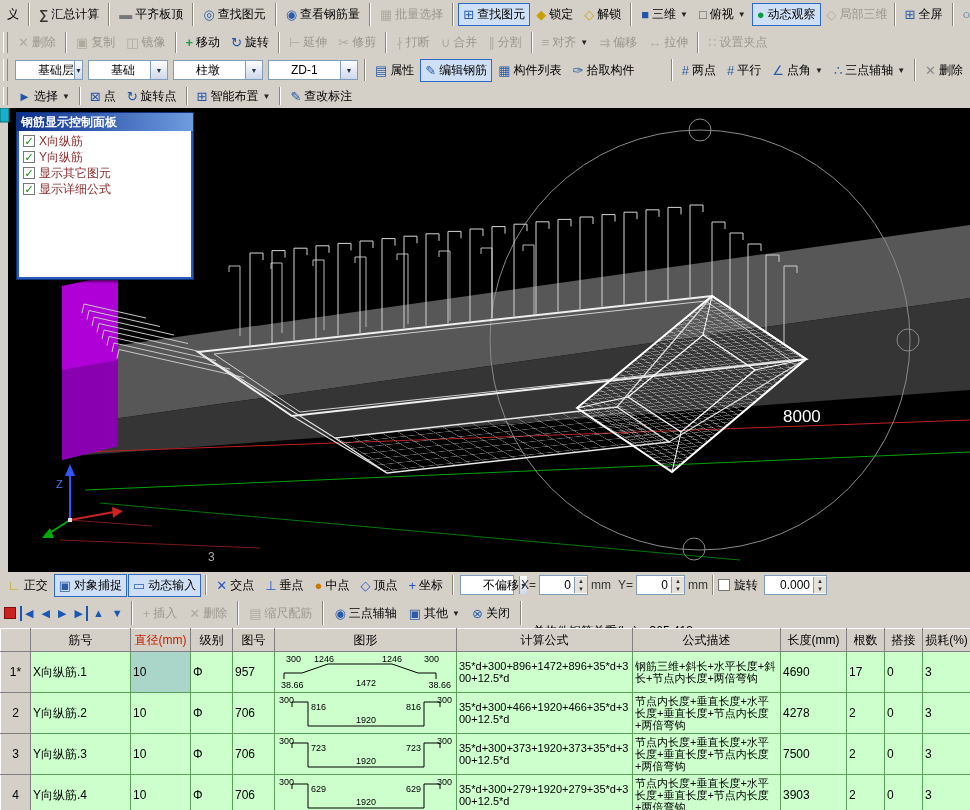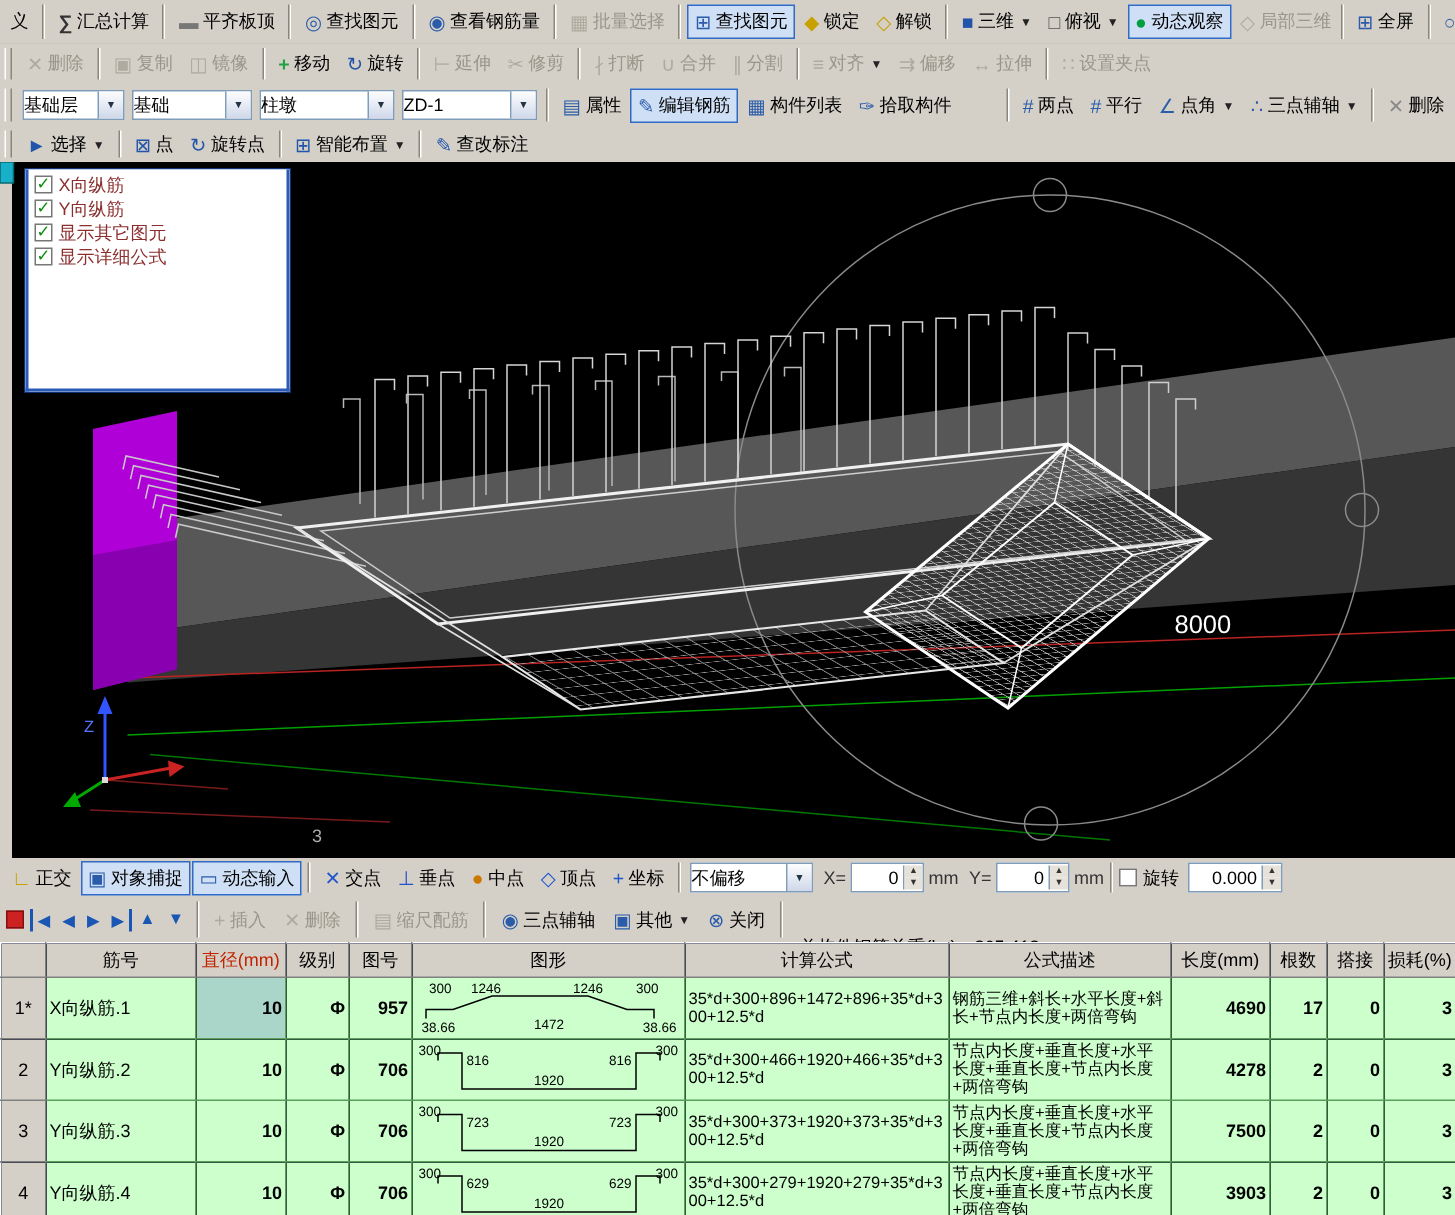--- a/index.html
+++ b/index.html
@@ -12,21 +12,21 @@
   #tb3{top:56px;height:28px;}
   #tb4{top:84px;height:24px;}
   .grip{align-self:stretch;margin:3px 4px 3px 1px;width:3px;border-left:1px solid #fff;border-right:1px solid #8a8678;}
   .sep{align-self:stretch;margin:3px 3px;width:0;border-left:1px solid #8a8678;border-right:1px solid #fff;}
   .tbtn{display:inline-flex;align-items:center;gap:3px;padding:2px 4px;border:1px solid transparent;cursor:default;}
   .tbtn .ico{font-size:13px;line-height:13px;}
   .tbtn.pressed{background:#cfdff5;border:1px solid #316ac5;}
   .tbtn.disabled{color:#9a968a;}
   .tbtn.disabled .ico{color:#aeaa9e !important;}
   .caret{font-size:8px;margin-left:1px;color:#222;}
-  .combo{display:inline-flex;align-items:center;height:20px;background:#fff;border:1px solid #7f9db9;margin:0 2px;padding-left:0;box-sizing:border-box;}
+  .combo{display:inline-flex;align-items:center;height:20px;background:#fff;border:1px solid #7f9db9;margin:0 2px;padding-left:22px;box-sizing:border-box;}
   .combo .arrow{width:16px;height:18px;margin-left:auto;background:linear-gradient(#fdfdfd,#cfd8ea);border-left:1px solid #7f9db9;display:flex;align-items:center;justify-content:center;font-size:7px;color:#234;}
   .spin{display:inline-flex;align-items:center;height:18px;background:#fff;border:1px solid #7f9db9;margin:0 2px;}
   .spin .val{min-width:28px;text-align:right;padding:0 3px;}
   .spin .ud{display:flex;flex-direction:column;border-left:1px solid #7f9db9;}
   .spin .ud span{font-size:6px;line-height:8px;width:12px;text-align:center;background:#e6e2da;color:#333;}
   .cb{width:12px;height:12px;background:#fff;border:1px solid #777;display:inline-flex;align-items:center;justify-content:center;font-size:11px;line-height:10px;color:#0a8a0a;box-sizing:border-box;}
   .right{margin-left:auto;}
 
   #viewport{position:absolute;top:108px;left:0;right:0;height:464px;background:#000;overflow:hidden;}
   .scene{position:absolute;left:0;top:0;}
@@ -45,21 +45,21 @@
   .redbox{width:10px;height:10px;background:#cc2222;border:1px solid #801010;margin-right:2px;}
   .total{font-weight:normal;margin-left:6px;margin-top:37px;}
 
   #tablewrap{position:absolute;top:628px;left:0;right:0;bottom:0;overflow:hidden;background:#0f172a;}
   table{border-collapse:collapse;table-layout:fixed;width:970px;}
   th{height:22px;background:#d4d0c8;border:1px solid #808080;border-top-color:#fff;border-left-color:#fff;font-weight:normal;padding:0;overflow:hidden;}
   th.diahdr{color:#c22200;}
   tr.datarow{height:41px;}
   td{border:1px solid #5aa05a;background:#ccffcc;padding:0 2px;overflow:hidden;vertical-align:middle;}
   td.num{background:#d4d0c8;border:1px solid #808080;border-top-color:#fff;border-left-color:#fff;text-align:center;}
-  td.c{text-align:right;font-weight:bold;}
+  td.c{text-align:left;}
   td.small{font-size:11px;line-height:12px;word-break:break-all;}
   td.diasel{background:#a9d6c9;}
   td.shape{padding:0;}
   td.shape svg{display:block;margin:0 auto;}
 </style>
 </head>
 <body>
 
 <div class="app">
 
@@ -370,20 +370,21 @@
         <polygon points="50,420 54,430 42,430" fill="#00aa00"></polygon>
         <rect x="68" y="410" width="4" height="4" fill="#dddddd"></rect>
         <text x="56" y="380" font-size="11" fill="#5577ff">Z</text>
       </g>
 
       <rect x="0" y="0" width="8" height="464" fill="#d4d0c8"></rect>
       <rect x="0" y="0" width="9" height="14" fill="#18b0c8" stroke="#066a72"></rect>
     </svg>
 
     <div id="panel">
+      <div class="pt">钢筋显示控制面板</div>
       <div class="pb">
         <div class="pitem">
             <span class="cb">✓</span>
             <span>X向纵筋</span>
           </div>
         <div class="pitem">
             <span class="cb">✓</span>
             <span>Y向纵筋</span>
           </div>
         <div class="pitem">
@@ -426,21 +427,21 @@
       </div>
     <div class="tbtn">
         <span class="ico" style="color:#2255cc">◇</span>
         <span>顶点</span>
       </div>
     <div class="tbtn">
         <span class="ico" style="color:#2255cc">+</span>
         <span>坐标</span>
       </div>
     <div class="sep"></div>
-    <div class="combo" style="width:82px">
+    <div class="combo" style="width:54px">
         <span>不偏移</span>
         <span class="arrow">▼</span>
       </div>
     <span style="margin-left:4px;color:#333">X=</span>
     <div class="spin">
         <span class="val">0</span>
         <span class="ud">
           <span>▲</span>
           <span>▼</span>
         </span>

